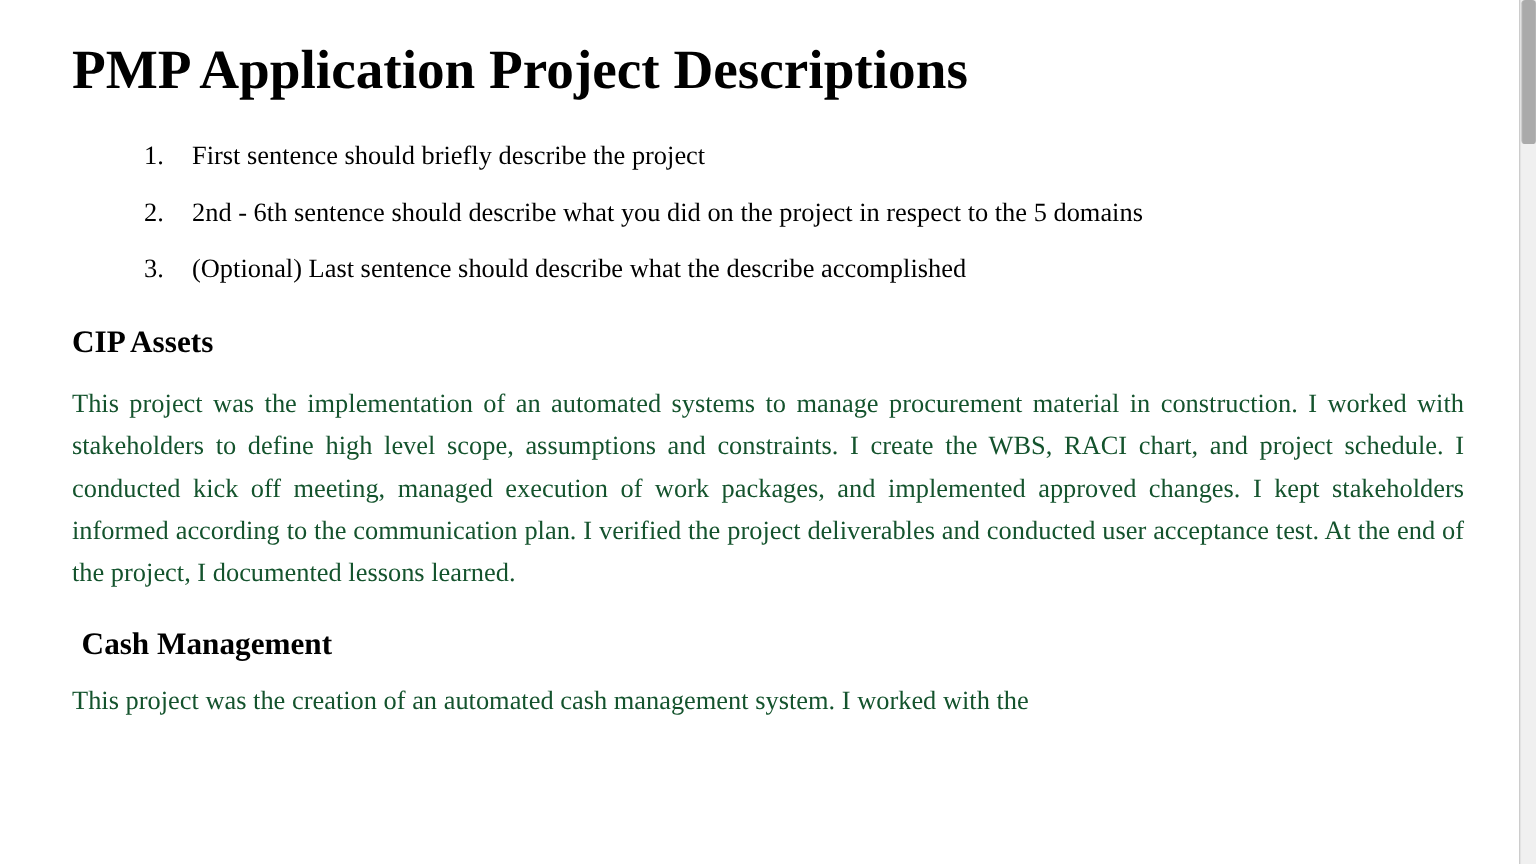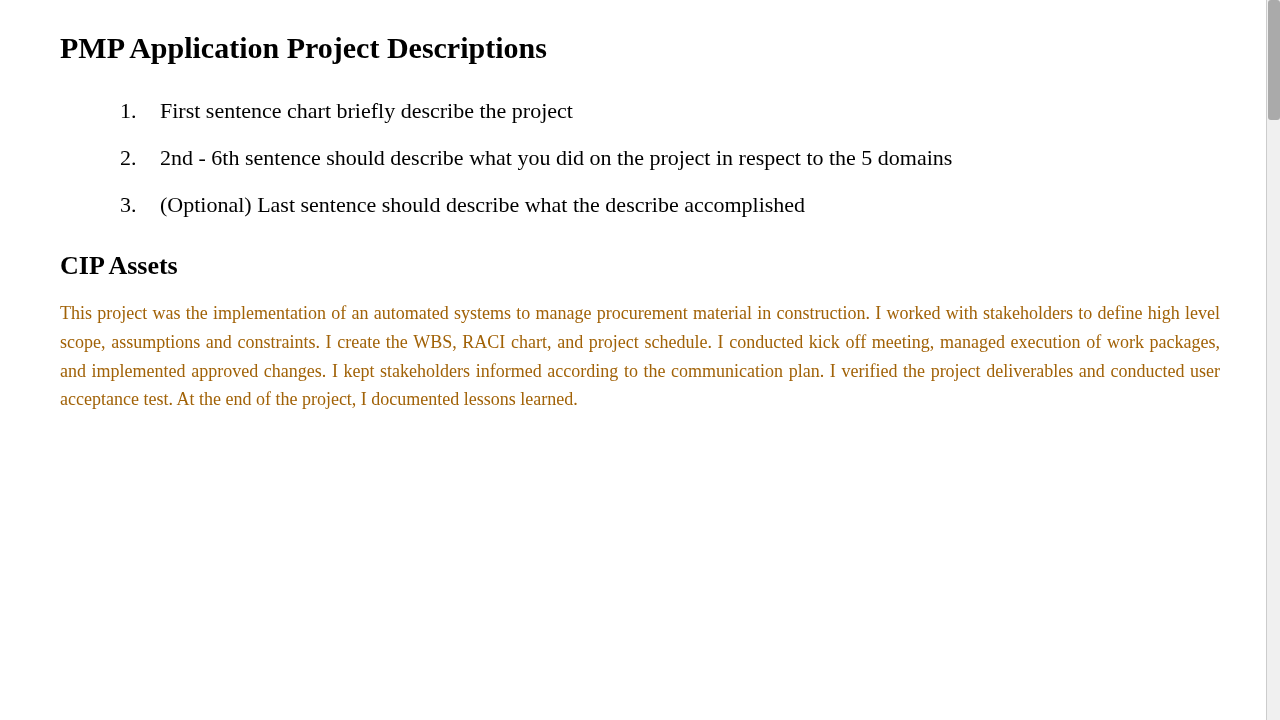--- a/index.html
+++ b/index.html
@@ -16,21 +16,21 @@
       min-height: 720px;
       overflow: hidden;
     }
 
     .page-container {
       padding: 30px 60px 30px 60px;
       max-width: 1280px;
     }
 
     .main-title {
-      font-size: 30px;
+      font-size: 46px;
       font-weight: bold;
       color: #000000;
       margin-bottom: 28px;
       line-height: 1.2;
     }
 
     .numbered-list {
       list-style: none;
       margin-left: 60px;
       margin-bottom: 30px;
@@ -68,23 +68,23 @@
     .section-heading-indented {
       font-size: 26px;
       font-weight: bold;
       color: #000000;
       margin-bottom: 14px;
       margin-top: 10px;
       margin-left: 8px;
     }
 
     .paragraph {
-      font-size: 18px;
+      font-size: 22px;
       line-height: 1.6;
-      color: #a16207;
+      color: #14532d;
       text-align: justify;
       margin-bottom: 28px;
     }
 
     .section-block {
       margin-bottom: 8px;
     }
 
     .scrollbar-area {
       position: fixed;
@@ -109,35 +109,39 @@
 </head>
 <body>
 
 <div class="page-container">
 
   <h1 class="main-title">PMP Application Project Descriptions</h1>
 
   <ol class="numbered-list">
     <li>
       <span class="list-number">1.</span>
-      <span class="list-text">First sentence chart briefly describe the project</span>
+      <span class="list-text">First sentence should briefly describe the project</span>
     </li>
     <li>
       <span class="list-number">2.</span>
       <span class="list-text">2nd - 6th sentence should describe what you did on the project in respect to the 5 domains</span>
     </li>
     <li>
       <span class="list-number">3.</span>
       <span class="list-text">(Optional) Last sentence should describe what the describe accomplished</span>
     </li>
   </ol>
 
   <div class="section-block">
     <h2 class="section-heading">CIP Assets</h2>
     <p class="paragraph">This project was the implementation of an automated systems to manage procurement material in construction. I worked with stakeholders to define high level scope, assumptions and constraints. I create the WBS, RACI chart, and project schedule. I conducted kick off meeting, managed execution of work packages, and implemented approved changes. I kept stakeholders informed according to the communication plan. I verified the project deliverables and conducted user acceptance test. At the end of the project, I documented lessons learned.</p>
   </div>
 
+  <div class="section-block">
+    <h2 class="section-heading-indented">Cash Management</h2>
+    <p class="paragraph">This project was the creation of an automated cash management system. I worked with the</p>
+  </div>
 
 </div>
 
 <div class="scrollbar-area">
   <div class="scrollbar-thumb"></div>
 </div>
 
 </body></html>

